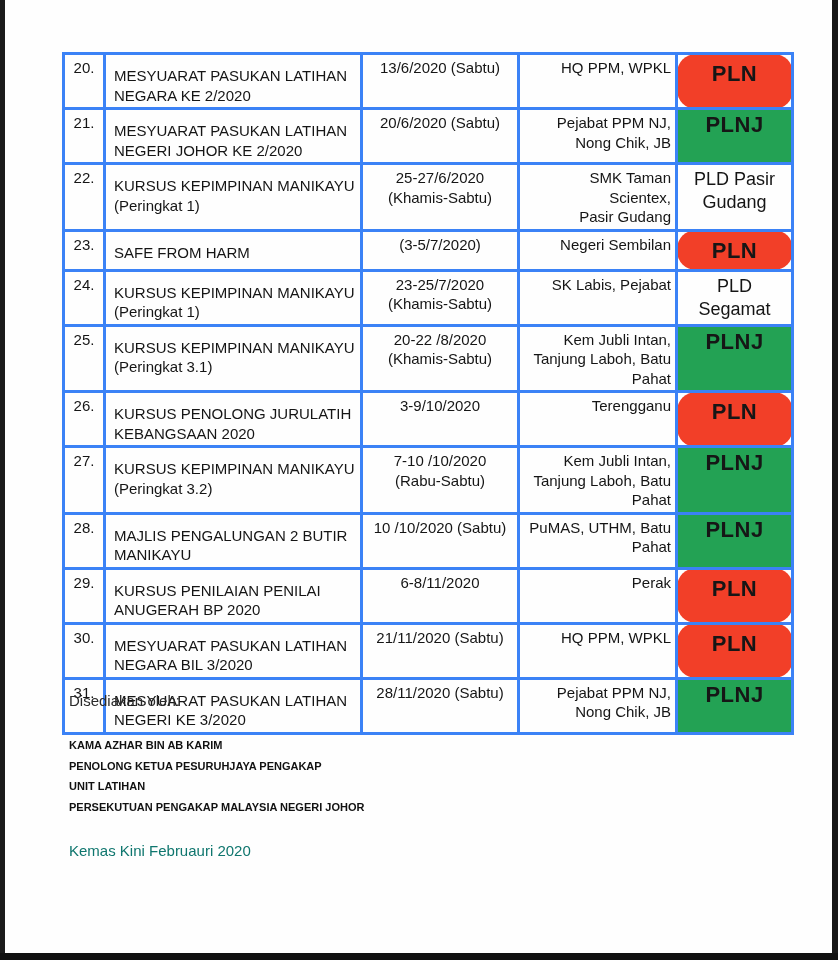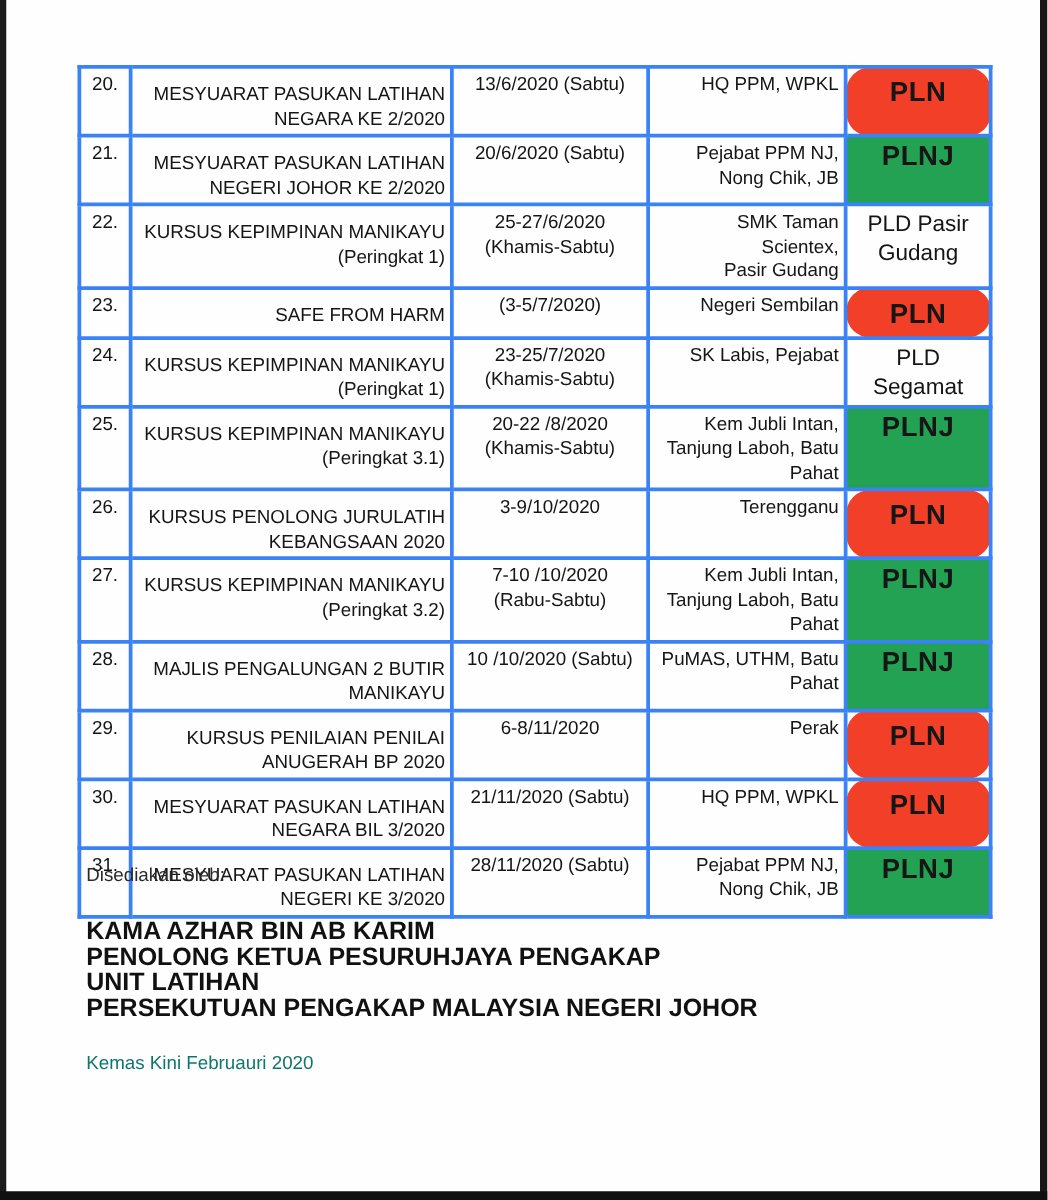--- a/index.html
+++ b/index.html
@@ -30,21 +30,21 @@
     border: 3px solid #3b82f6;
     vertical-align: top;
     font-size: 15px;
     line-height: 1.3;
     padding: 2px 4px;
     white-space: pre-line;
     color: #151515;
   }
   .doc-table tr { height: 40px; }
   td.c-no       { text-align: center; padding-top: 3px; }
-  td.c-activity { text-align: right; padding-left: 8px; padding-top: 11px; }
+  td.c-activity { text-align: left; padding-left: 8px; padding-top: 11px; }
   td.c-date     { text-align: center; padding-top: 3px; }
   td.c-loc      { text-align: right; padding-top: 3px; }
   td.c-badge    { text-align: center; padding-top: 3px; }
   td.badge-red {
     background: var(--pln-red, #f23f28);
     font-weight: bold;
     font-size: 22px;
     line-height: 1.15;
     padding-top: 6px;
     letter-spacing: 0.5px;
@@ -63,21 +63,21 @@
   td.badge-none { font-size: 18px; }
 
   .footer {
     position: absolute;
     left: 69px;
     top: 652px;
     width: 600px;
     margin-top: 40px;
   }
   .prepared { font-size: 15px; color: #2a2a2a; }
-  .sig { margin-top: 26px; font-weight: bold; font-size: 20px; line-height: 20.5px; color: #111; }
+  .sig { margin-top: 26px; font-weight: bold; font-size: 11px; line-height: 20.5px; color: #111; }
   .updated { margin-top: 25px; font-size: 15px; color: #0f766e; }
 </style>
 </head>
 <body>
 
 <div class="page">
   <div class="edge-left"></div>
   <div class="edge-right"></div>
   <div class="edge-bottom"></div>
 

